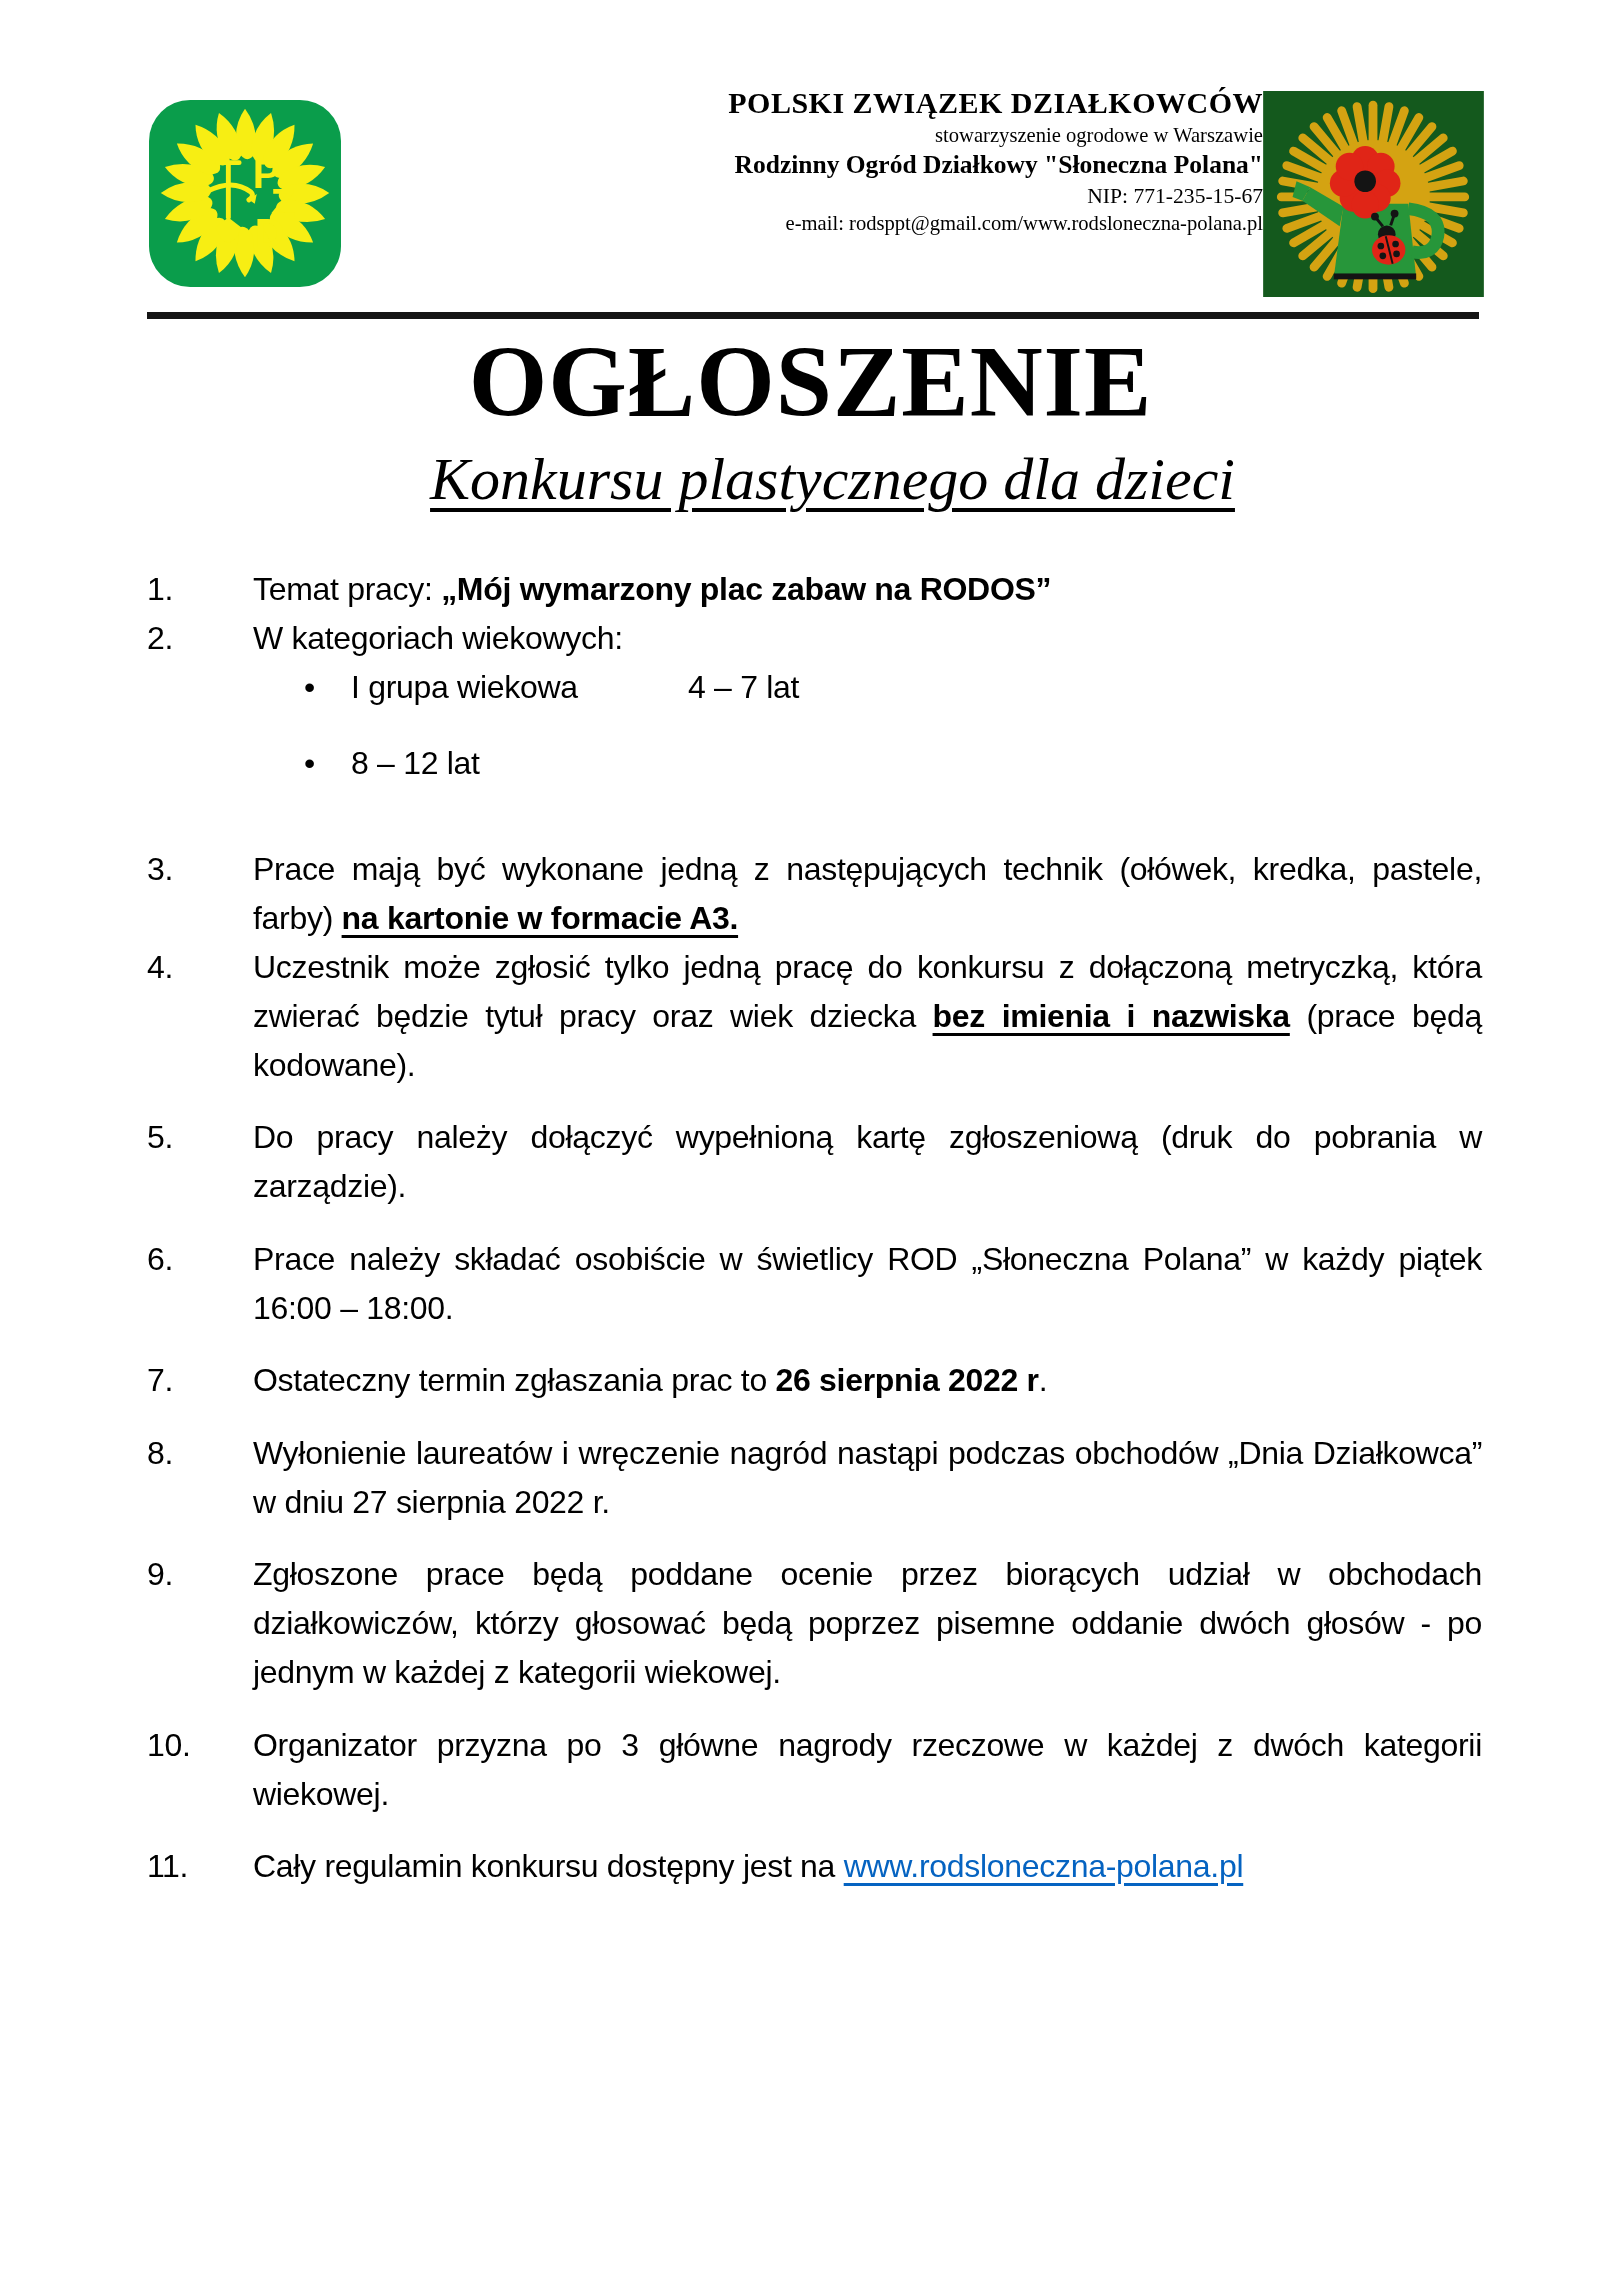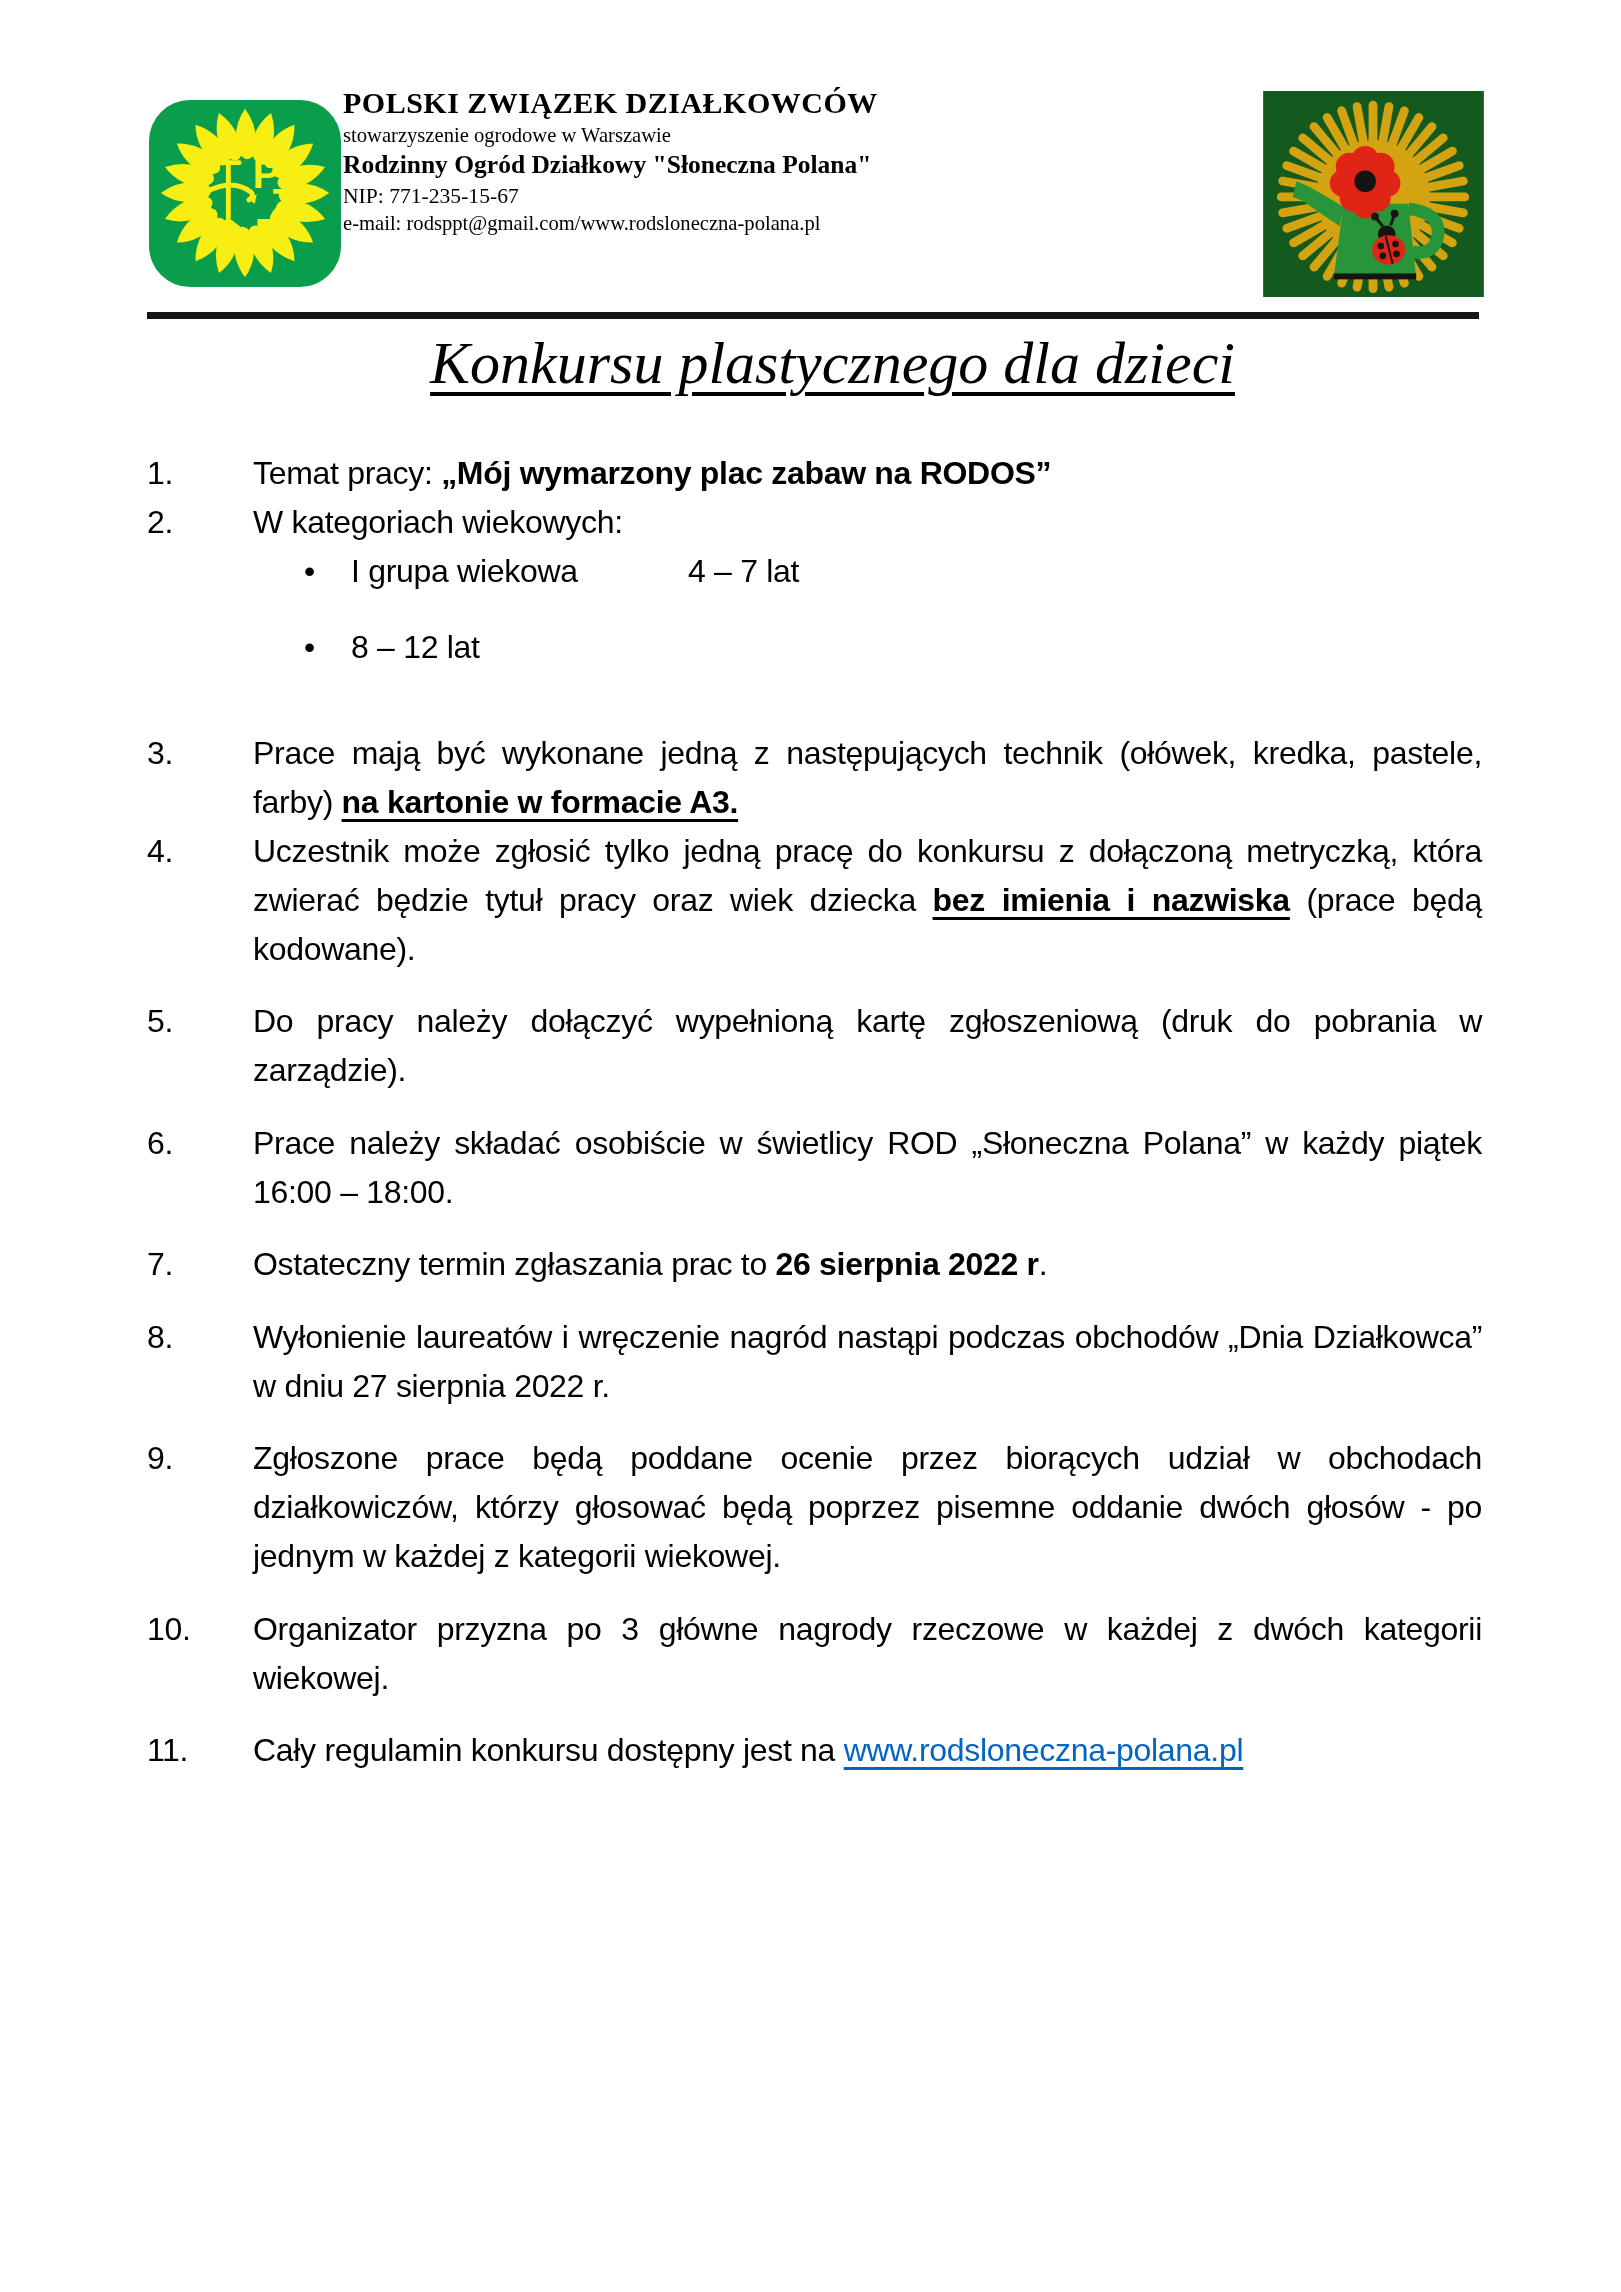--- a/index.html
+++ b/index.html
@@ -6,21 +6,21 @@
   .page {
     position:relative; width:1621px; height:2293px; background:#ffffff;
     margin:0 auto; font-family:"Liberation Sans", sans-serif; color:#000;
     overflow:hidden;
   }
   
   .header { display:flex; align-items:flex-start; padding:69px 137px 0 147px; }
   .logo-left-wrap  { width:196px; height:191px; flex:none; margin-top:29px; }
   .logo-right-wrap { width:221px; height:206px; flex:none; margin-top:21.6px; }
   .header-text {
-    flex:1; text-align:left; font-family:"Liberation Serif", serif;
+    flex:1; text-align:right; font-family:"Liberation Serif", serif;
     padding-top:13.7px; line-height:1.3;
   }
   .ht-l1 { font-size:30px; font-weight:bold; letter-spacing:0.5px; }
   .ht-l2 { font-size:20.6px; }
   .ht-l3 { font-size:25.5px; font-weight:bold; }
   .ht-l4 { font-size:22.5px; }
   .ht-l5 { font-size:21.6px; }
   .ht-l6 { font-size:20.6px; }
   .ht-l7 { font-size:20.6px; }
   
@@ -188,20 +188,21 @@
           <circle cx="7" cy="-2" r="3.4" fill="var(--rod-black)"></circle>
           <circle cx="-6" cy="10" r="3.4" fill="var(--rod-black)"></circle>
           <circle cx="8" cy="8" r="3.4" fill="var(--rod-black)"></circle>
         </g>
       </svg>
     </div>
   </div>
 
   <div class="rule"></div>
 
+  <div class="title">OGŁOSZENIE</div>
   <div class="subtitle">Konkursu plastycznego dla dzieci</div>
 
   <div class="list">
       <div class="list-row tight">
         <div class="num">1.</div>
         <div class="body"><span>Temat pracy:   </span><span class="b">„Mój wymarzony plac zabaw na RODOS”</span></div>
       </div>
       <div class="list-row tight">
         <div class="num">2.</div>
         <div class="body"><span>W kategoriach wiekowych:</span></div>

